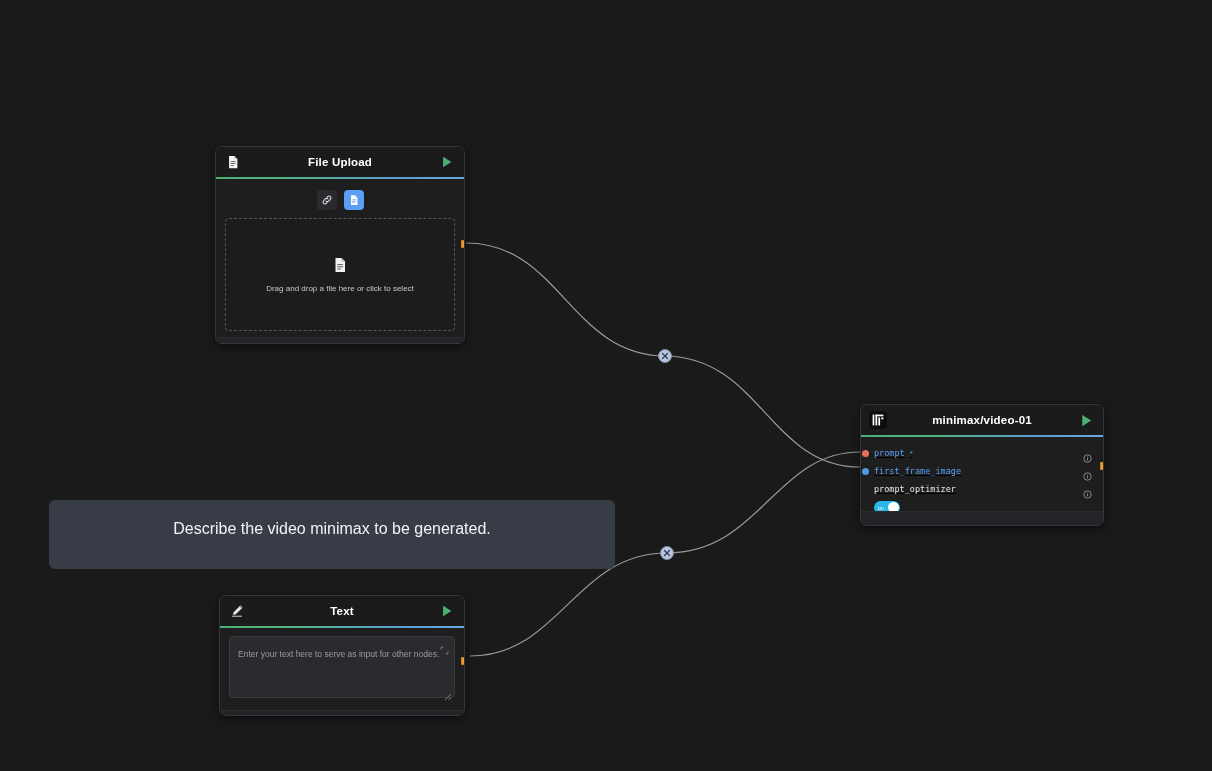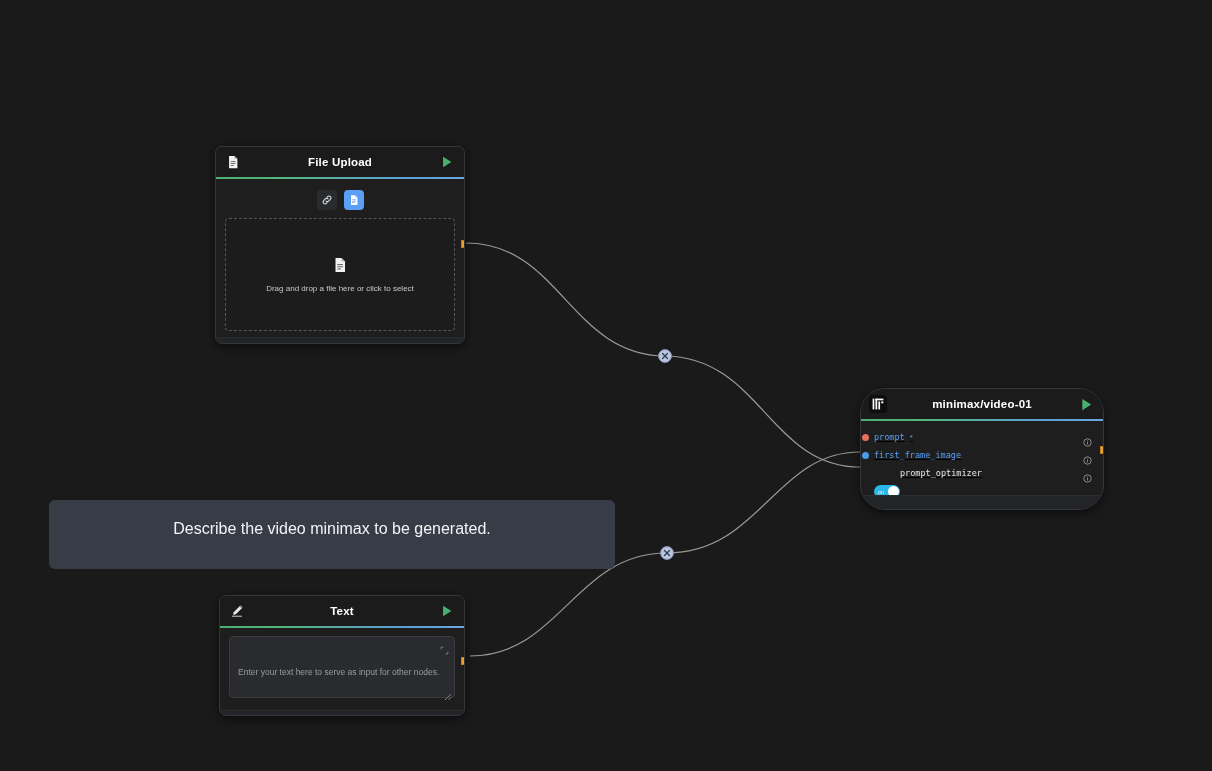--- a/index.html
+++ b/index.html
@@ -128,21 +128,21 @@
 
   .dropzone-text { color: #c9c9cc; font-size: 8px; }
 
   
   .textarea-wrap {
     position: relative;
     border: 1px solid #3a3b40;
     border-radius: 4px;
     background: #2a2b2e;
     height: 62px;
-    padding: 24px 8px;
+    padding: 6px 8px;
   }
   .textarea-placeholder {
     color: #9b9c9f;
     font-size: 8.5px;
     line-height: 1.3;
   }
   .expand-icon {
     position: absolute;
     top: 4px; right: 5px;
     width: 9px; height: 9px;
@@ -170,21 +170,21 @@
   }
   .port-dot.prompt { background: #e8705a; }
   .port-dot.image  { background: #4f9ae8; }
 
   .field-label {
     font-family: "DejaVu Sans Mono", monospace;
     font-size: 8.5px;
     letter-spacing: 0;
   }
   .field-label.link { color: #5a9ef5; }
-  .field-label.plain { color: #e6e6e8; margin-left: 26px; }
+  .field-label.plain { color: #e6e6e8; }
 
   .req-star { color: #5a9ef5; font-size: 8px; margin-left: 5px; }
 
   .info-icon {
     position: absolute;
     right: 0;
     width: 9px; height: 9px;
   }
 
   .toggle {
@@ -348,21 +348,21 @@
           </svg>
         </span>
       </div>
     </div>
 
     <div class="node-footer" style="margin-top:6px;"></div>
 
     <div class="handle" style="right:-5px; top:61px;"></div>
   </div>
 
-  <div class="node" style="left:860px; top:388px; width:244px; height:122px;border-radius:25px;">
+  <div class="node" style="left:860px; top:404px; width:244px; height:122px;">
 
     <div class="node-header">
       <span class="node-icon">
         <svg width="18" height="18" viewBox="0 0 20 20">
           <rect x="0" y="0" width="20" height="20" rx="4" fill="#0d0d0d"></rect>
           <g fill="#ffffff">
             <rect x="4" y="4" width="1.9" height="12"></rect>
             <rect x="7.2" y="4" width="1.9" height="12"></rect>
             <rect x="7.2" y="4" width="8.8" height="1.9"></rect>
             <rect x="10.4" y="7.2" width="1.9" height="8.8"></rect>

